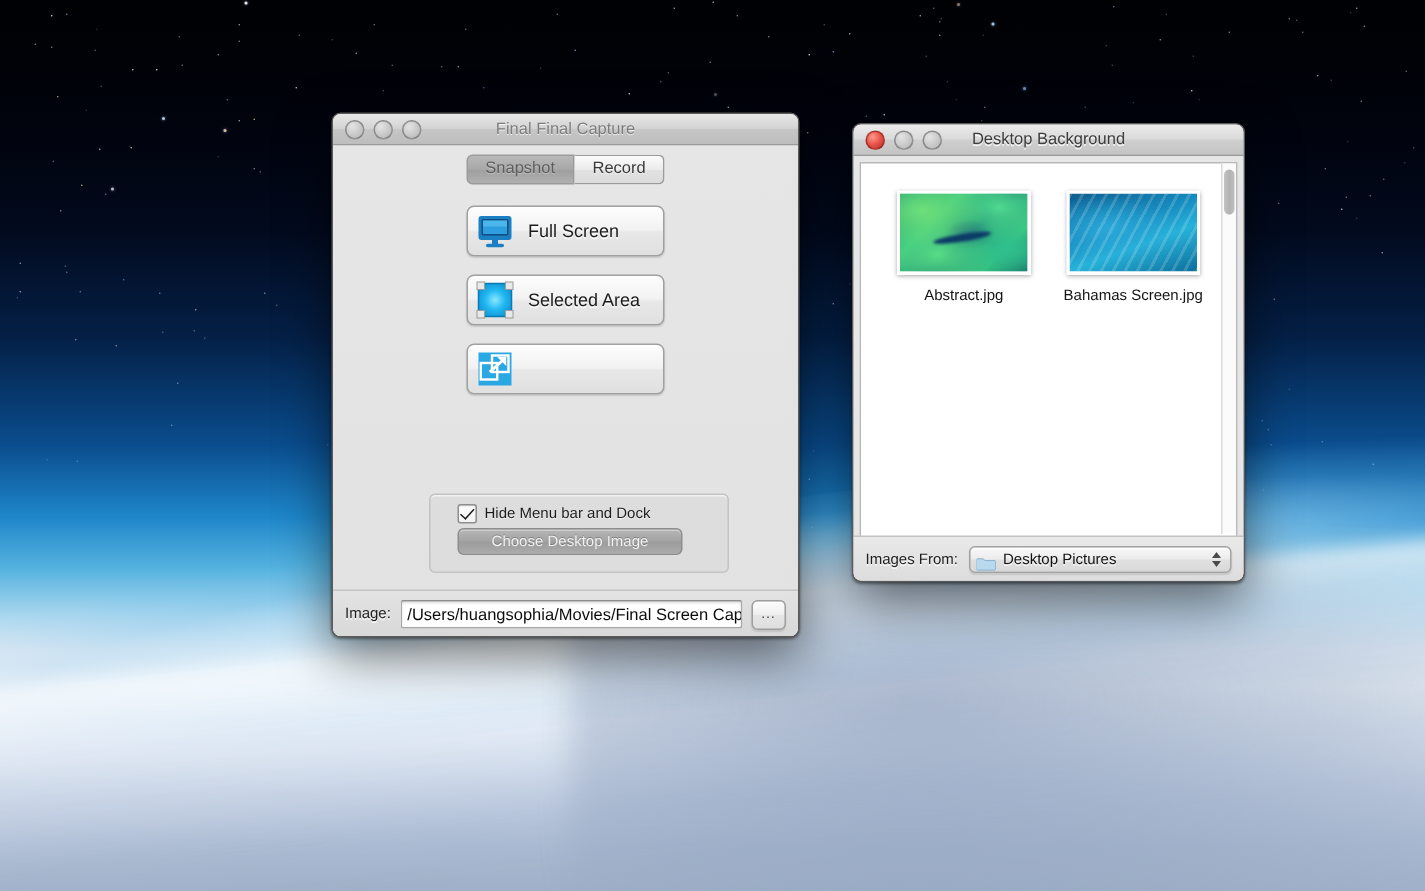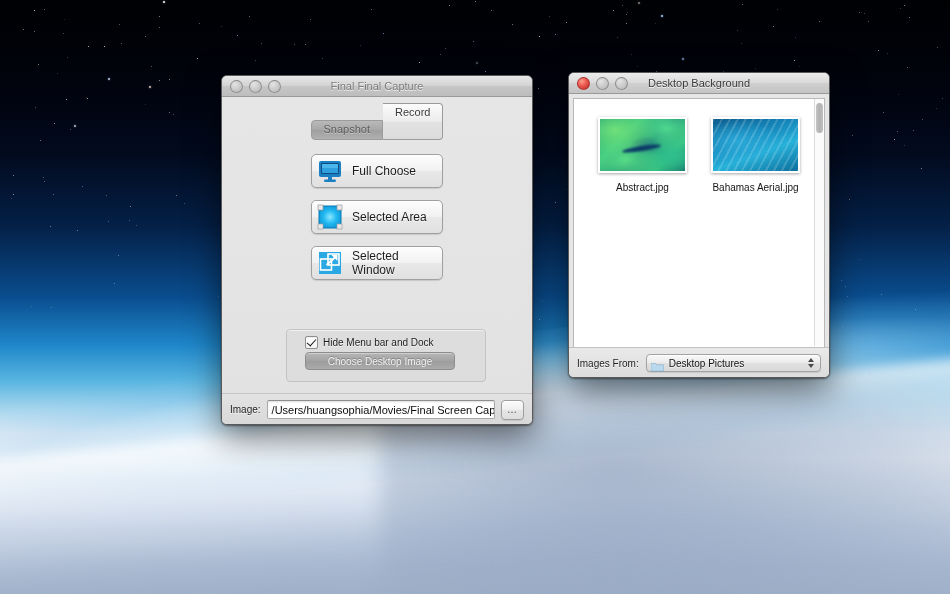--- a/index.html
+++ b/index.html
@@ -153,21 +153,20 @@
     text-shadow: 0 1px 0 rgba(255,255,255,0.7);
     background: linear-gradient(to bottom, #fcfcfc 0%, #ebebeb 50%, #e2e2e2 51%, #dcdcdc 100%);
     line-height: 13px;
   }
   .tab.first { border-radius: 4px 0 0 4px; }
   .tab.last  { border-radius: 0 4px 4px 0; border-left: none; }
   .tab.selected {
     background: linear-gradient(to bottom, #b9b9b9 0%, #a7a7a7 50%, #9f9f9f 51%, #b0b0b0 100%);
     color: #5d5d5d;
     text-shadow: 0 1px 0 rgba(255,255,255,0.35);
-    margin-top: 17px;
   }
 
   .capture-buttons {
     padding-top: 14px;
     display: flex;
     flex-direction: column;
     align-items: center;
     gap: 12px;
   }
   .capbtn {
@@ -288,21 +287,21 @@
     color: #4a4a4a;
     display: flex;
     align-items: center;
     justify-content: center;
     letter-spacing: 1px;
     line-height: 8px;
   }
 
   
   #dbg {
-    left: 568px; top: 72px;
+    left: 568px; top: 82px;
     width: 260px; height: 304px;
     background: #e6e6e6;
   }
   #dbg .body {
     height: calc(100% - 20px);
     background: #e6e6e6;
     position: relative;
   }
   .gridpane {
     position: absolute;
@@ -738,21 +737,21 @@
           <span class="capicon">
             <svg viewBox="0 0 26 26" width="26" height="26">
               <rect x="2" y="3" width="22" height="16" rx="2" fill="#1b7fc4"></rect>
               <rect x="4" y="5" width="18" height="11" rx="1" fill="#0f4d80"></rect>
               <rect x="5" y="6" width="16" height="9" fill="#2d9ede"></rect>
               <rect x="5" y="6" width="16" height="4" fill="#56bdf0" opacity="0.75"></rect>
               <rect x="11" y="19" width="4" height="3" fill="#1b7fc4"></rect>
               <rect x="7" y="21.5" width="12" height="2.4" rx="1.2" fill="#1b7fc4"></rect>
             </svg>
           </span>
-          <span class="lbl">Full Choose</span>
+          <span class="lbl">Full Screen</span>
         </div>
 
         <div class="capbtn">
           <span class="capicon">
             <svg viewBox="0 0 26 26" width="26" height="26">
               <defs>
                 <radialGradient id="areaGrad" cx="50%" cy="50%" r="62%">
                   <stop offset="0%" stop-color="#8ae8ff"></stop>
                   <stop offset="48%" stop-color="#22b9f2"></stop>
                   <stop offset="100%" stop-color="#0b8fd0"></stop>
@@ -772,21 +771,20 @@
         <div class="capbtn">
           <span class="capicon">
             <svg viewBox="0 0 26 26" width="26" height="26">
               <rect x="2" y="2" width="22" height="22" fill="#2aa8e4"></rect>
               <rect x="3.5" y="9" width="11" height="11" fill="none" stroke="#ffffff" stroke-width="1.6"></rect>
               <rect x="11" y="4" width="11" height="11" fill="none" stroke="#ffffff" stroke-width="1.6"></rect>
               <line x1="9.5" y1="15" x2="19" y2="6.5" stroke="#ffffff" stroke-width="2"></line>
               <polygon points="20.5,5 20.5,11 14.5,5" fill="#ffffff"></polygon>
             </svg>
           </span>
-          <span class="lbl">Selected Window</span>
         </div>
 
       </div>
 
       <div class="optbox">
         <div class="checkrow">
           <span class="cbox checked"></span>
           <span class="lbl">Hide Menu bar and Dock</span>
         </div>
         <div class="choosebtn">Choose Desktop Image</div>
@@ -822,21 +820,21 @@
               <div class="art-abstract"></div>
             </div>
             <div class="thumbname">Abstract.jpg</div>
           </div>
 
 
           <div class="thumbcell">
             <div class="thumb">
               <div class="art-bahamas"></div>
             </div>
-            <div class="thumbname">Bahamas Aerial.jpg</div>
+            <div class="thumbname">Bahamas Screen.jpg</div>
           </div>
 
 
         </div>
       </div>
 
       <div class="vscroll">
         <div class="vthumb"></div>
       </div>
 

